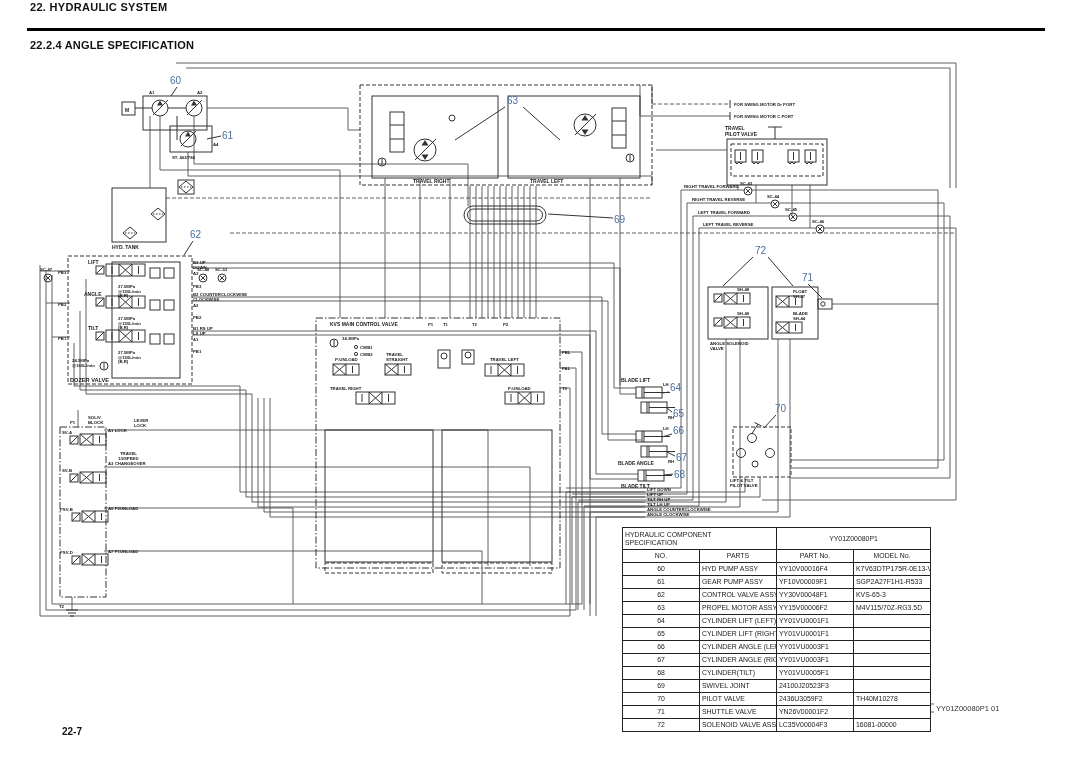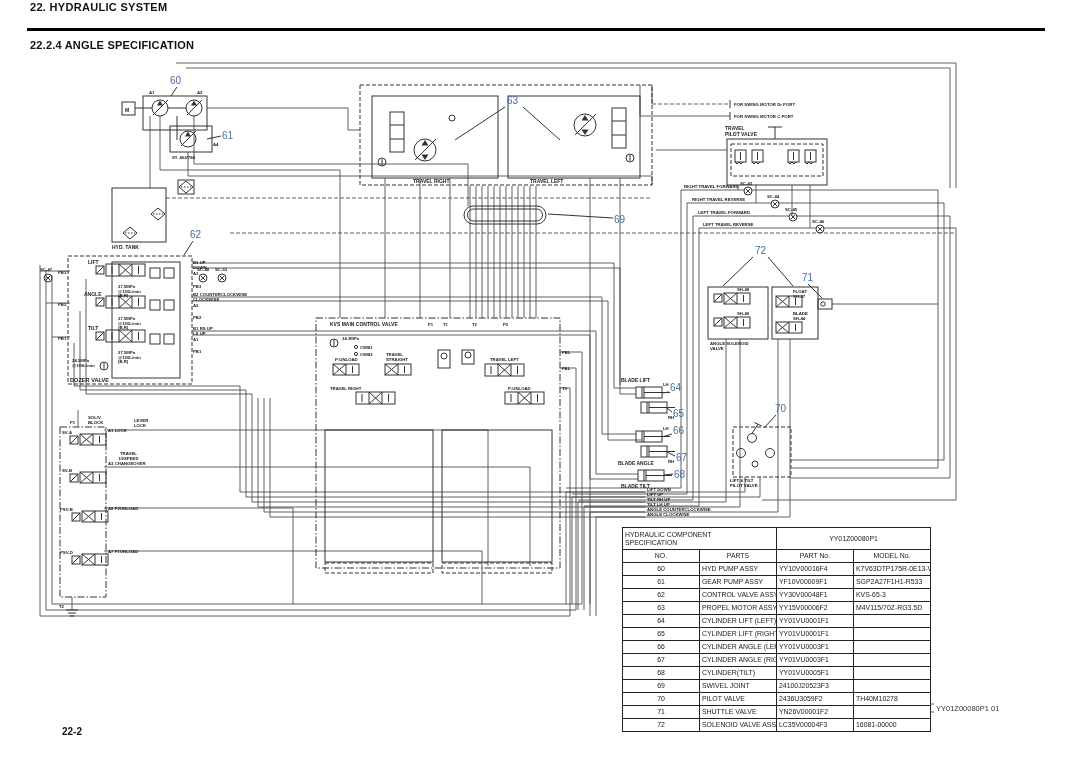--- a/index.html
+++ b/index.html
@@ -549,14 +549,14 @@
       </tr>
     <tr>
         <td class="c-no tc">72</td>
         <td>SOLENOID VALVE ASSY</td>
         <td>LC35V00004F3</td>
         <td>16081-00000</td>
       </tr>
   </tbody>
 </table>
 
-<div class="pageno">22-2</div>
+<div class="pageno">22-7</div>
 <div class="drawref">YY01Z00080P1  01</div>
 
 </body></html>

